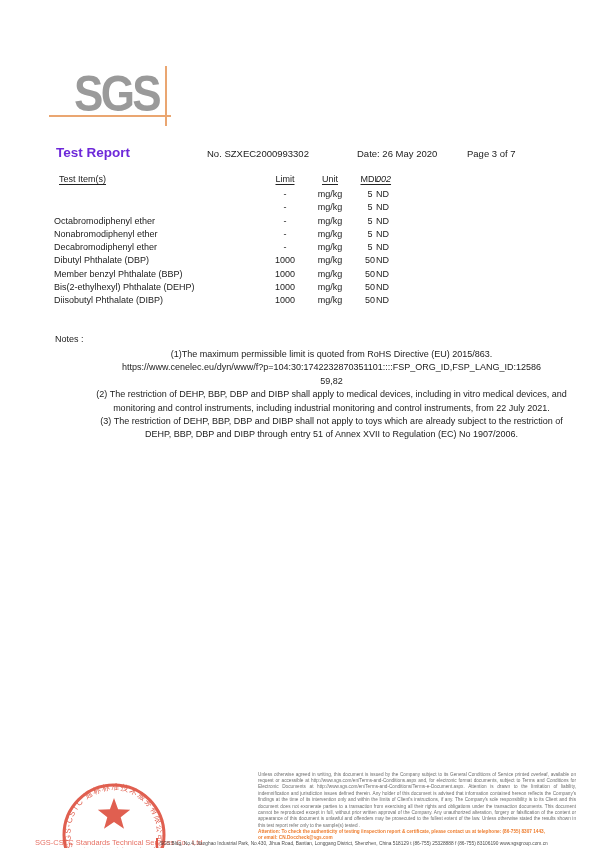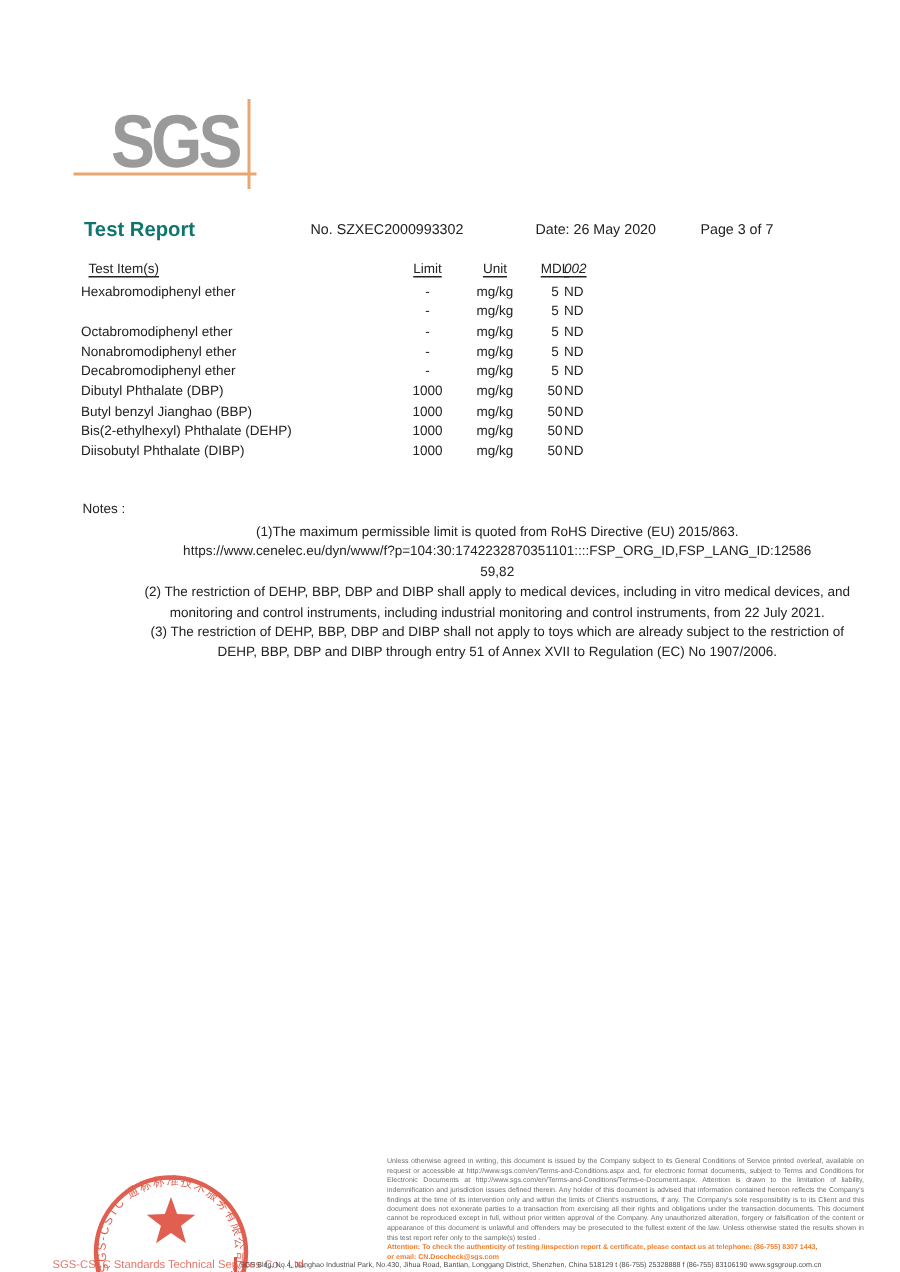--- a/index.html
+++ b/index.html
@@ -10,21 +10,21 @@
   }
   
   .logo-text {
     position:absolute; left:74px; top:34px; font-size:50px; font-weight:bold;
     color:#9a9a9a; letter-spacing:-3px; line-height:1; transform:scaleX(0.88);
     transform-origin:0 0;
   }
   .logo-hline { position:absolute; left:49px; top:80px; width:122px; height:2px; background:#eaa671; }
   .logo-vline { position:absolute; left:165px; top:31px; width:2px; height:60px; background:#eaa671; }
   
-  .rpt-title { position:absolute; left:56px; top:110px; font-size:13.5px; font-weight:bold; color:#0f766e; }
+  .rpt-title { position:absolute; left:56px; top:110px; font-size:13.5px; font-weight:bold; color:#6d28d9; }
   .hdr-no   { position:absolute; left:207px; top:113px; font-size:9.5px; }
   .hdr-date { position:absolute; left:357px; top:113px; font-size:9.5px; }
   .hdr-page { position:absolute; left:467px; top:113px; font-size:9.5px; }
   
   .tbl { position:absolute; left:0; top:139px; width:600px; font-size:9px; }
   .trow { position:relative; height:13.3px; }
   .c-item   { position:absolute; left:54px;  top:0; width:210px; }
   .c-limit  { position:absolute; left:255px; top:0; width:60px; text-align:center; }
   .c-unit   { position:absolute; left:300px; top:0; width:60px; text-align:center; }
   .c-mdl    { position:absolute; left:345px; top:0; width:50px; text-align:center; }
@@ -68,21 +68,20 @@
 
   <div class="tbl">
     <div class="trow thead">
       <span class="c-item hcell">Test Item(s)</span>
       <span class="c-limit hcell">Limit</span>
       <span class="c-unit hcell">Unit</span>
       <span class="c-mdl hcell">MDL</span>
       <span class="c-result hcell hsample">002</span>
     </div>
     <div class="trow">
-      <span class="c-item">Hexabromodiphenyl ether</span>
       <span class="c-limit">-</span>
       <span class="c-unit">mg/kg</span>
       <span class="c-mdl">5</span>
       <span class="c-result">ND</span>
     </div>
     <div class="trow">
       <span class="c-limit">-</span>
       <span class="c-unit">mg/kg</span>
       <span class="c-mdl">5</span>
       <span class="c-result">ND</span>
@@ -109,21 +108,21 @@
       <span class="c-result">ND</span>
     </div>
     <div class="trow">
       <span class="c-item">Dibutyl Phthalate (DBP)</span>
       <span class="c-limit">1000</span>
       <span class="c-unit">mg/kg</span>
       <span class="c-mdl">50</span>
       <span class="c-result">ND</span>
     </div>
     <div class="trow">
-      <span class="c-item">Butyl benzyl Jianghao (BBP)</span>
+      <span class="c-item">Member benzyl Phthalate (BBP)</span>
       <span class="c-limit">1000</span>
       <span class="c-unit">mg/kg</span>
       <span class="c-mdl">50</span>
       <span class="c-result">ND</span>
     </div>
     <div class="trow">
       <span class="c-item">Bis(2-ethylhexyl) Phthalate (DEHP)</span>
       <span class="c-limit">1000</span>
       <span class="c-unit">mg/kg</span>
       <span class="c-mdl">50</span>

